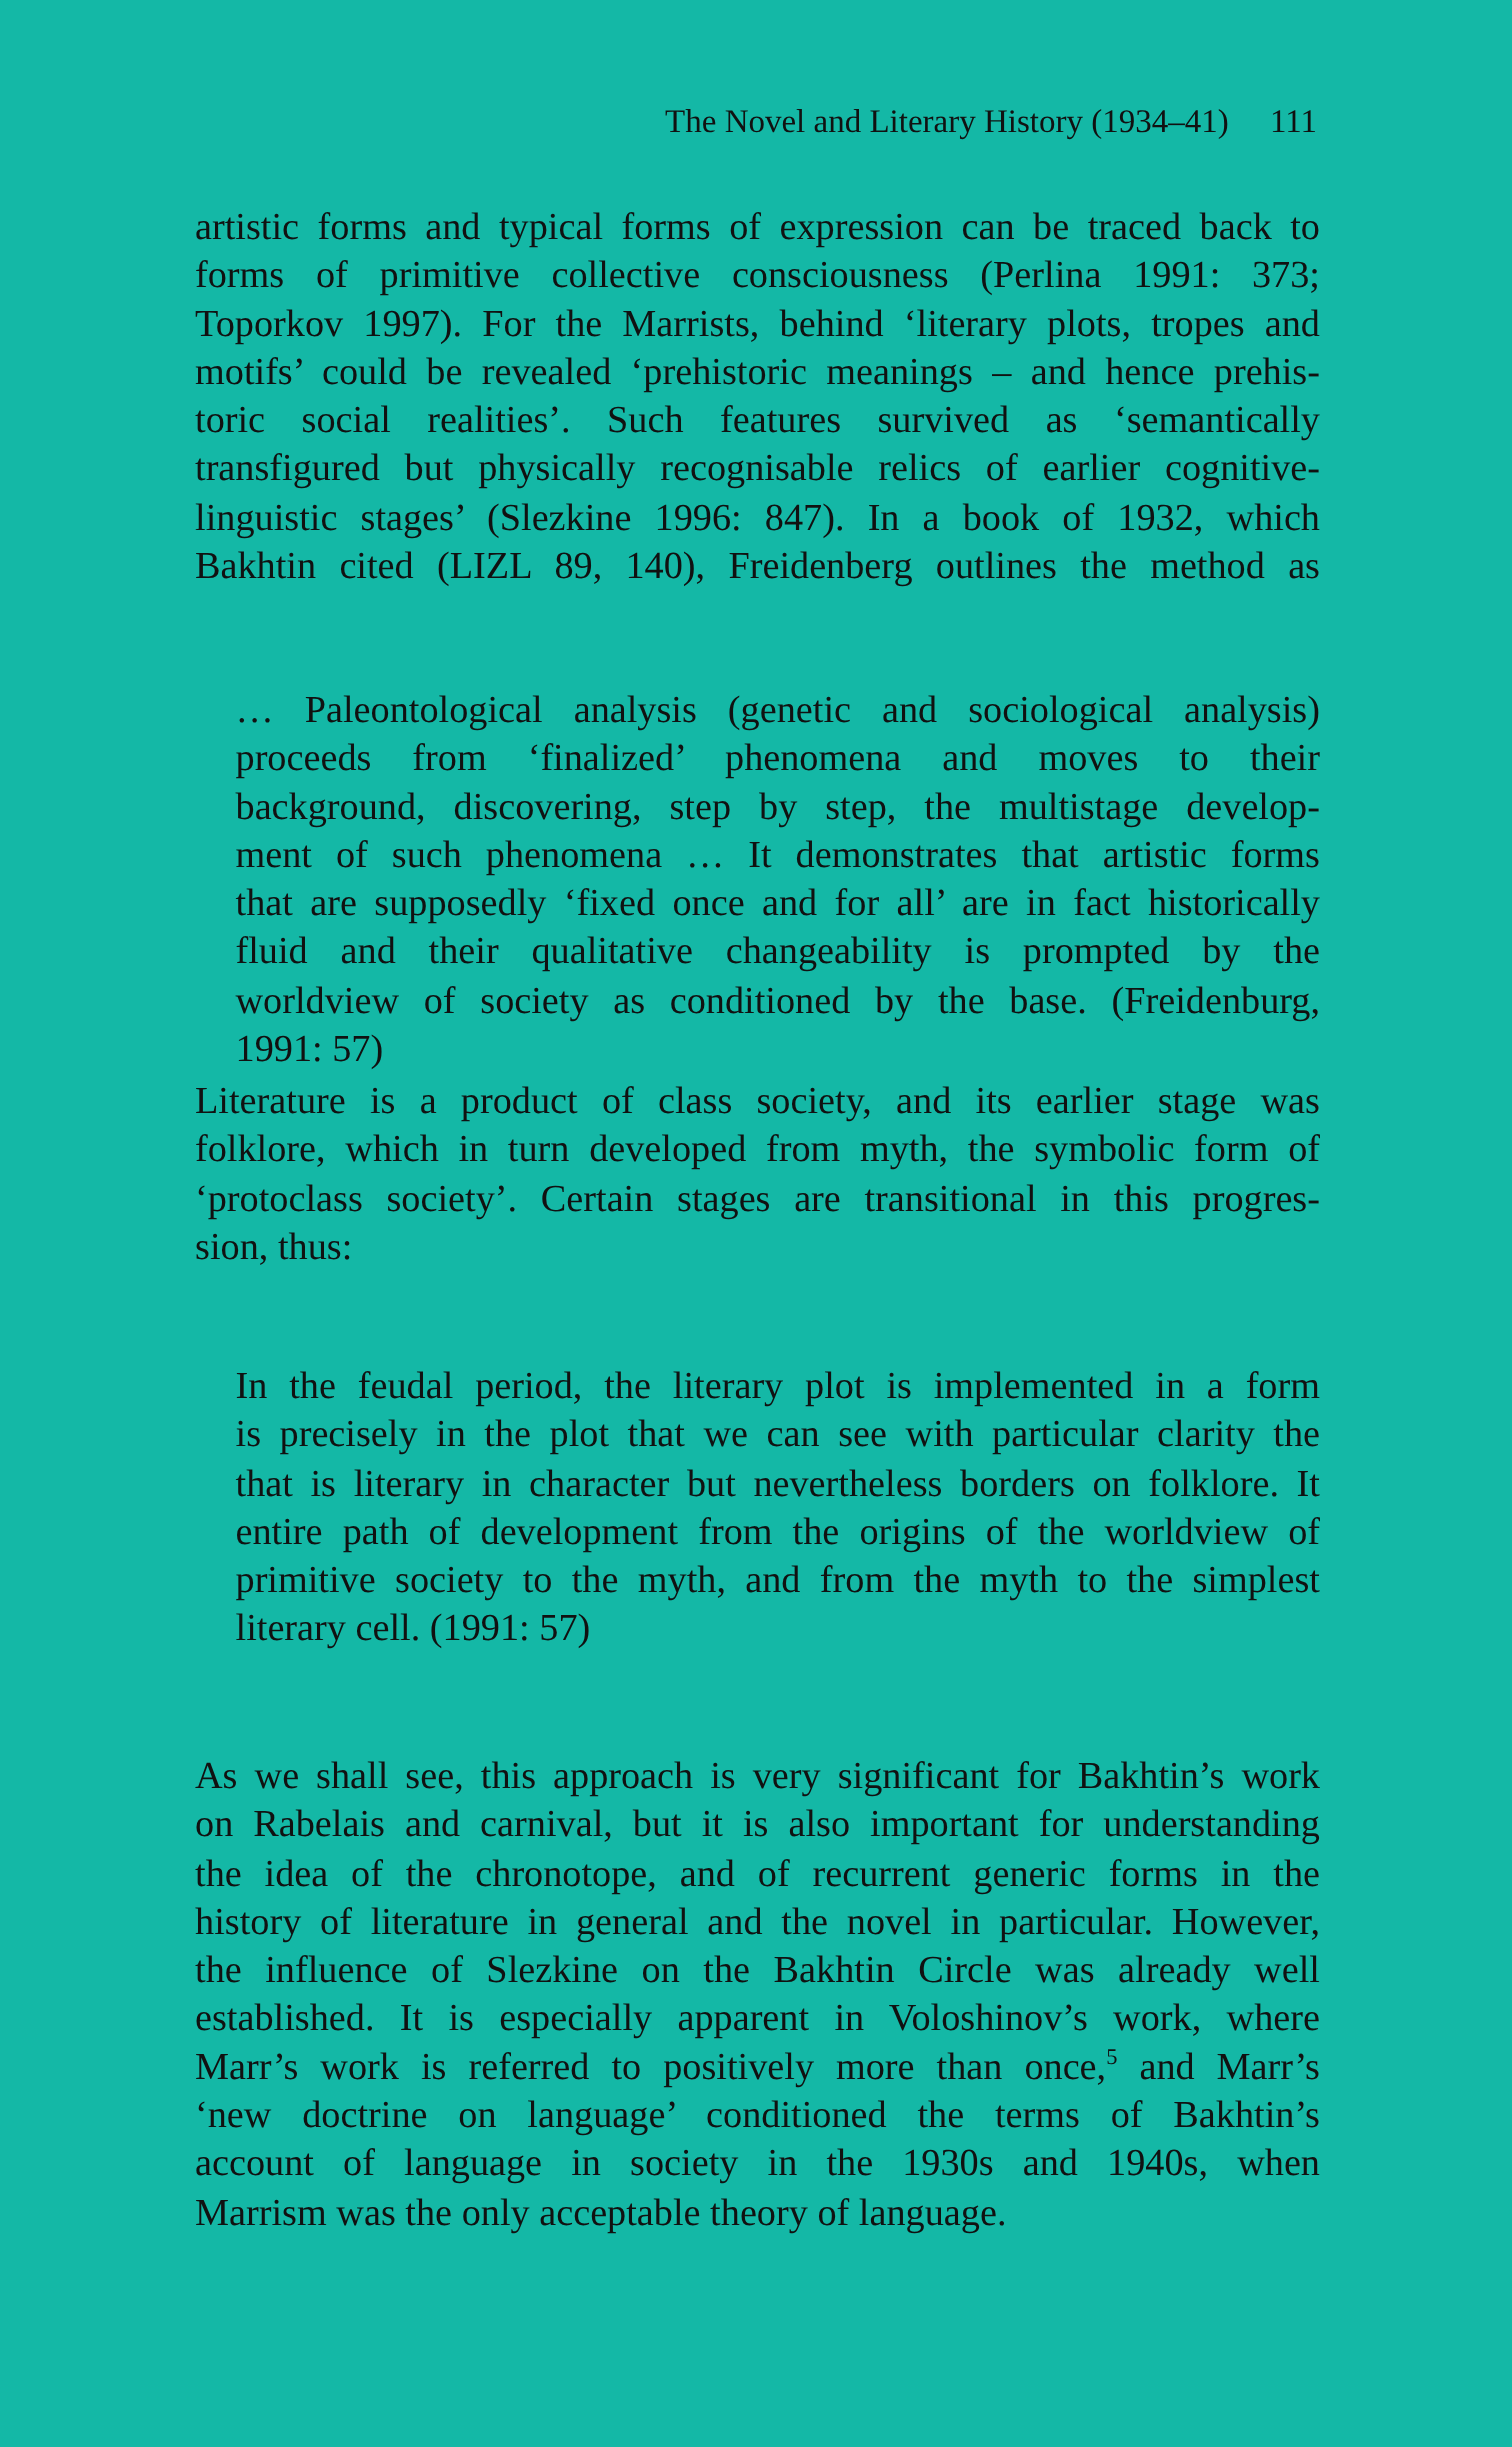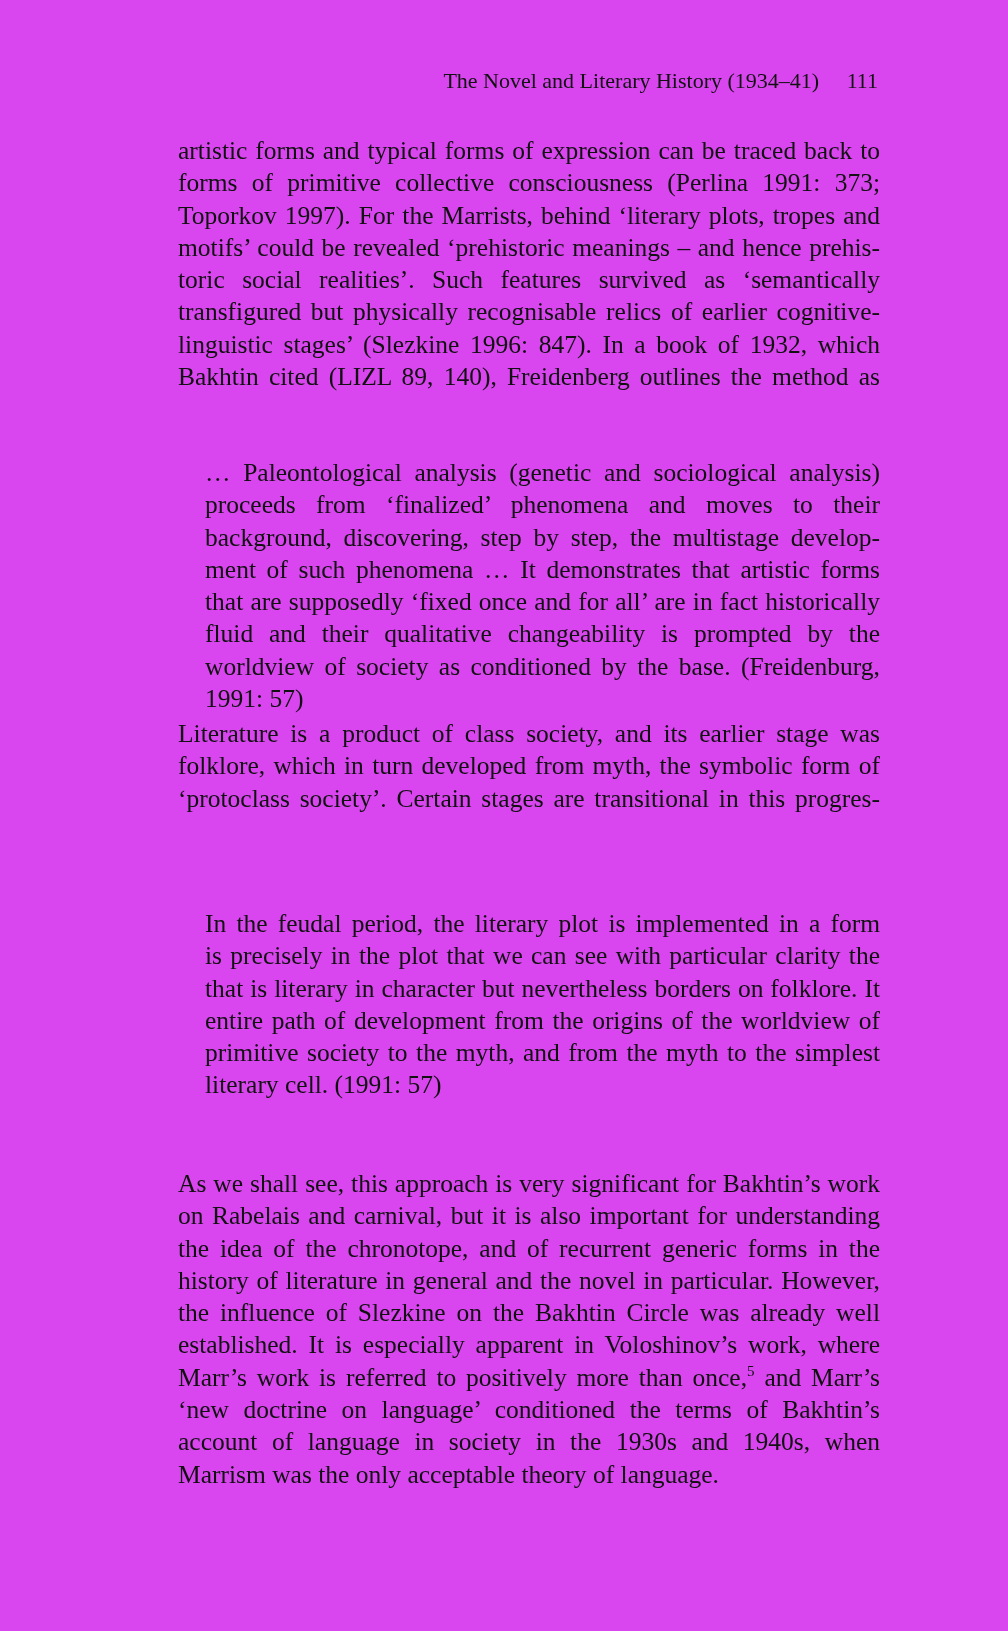--- a/index.html
+++ b/index.html
@@ -1,36 +1,36 @@
 <!DOCTYPE html>
 <html><head>
 <meta charset="utf-8">
 <style>
   html, body { margin: 0; padding: 0; background: #ffffff; }
   body { width: 1008px; height: 1631px; position: relative; overflow: hidden; color: #111; }
-  .page { position: absolute; left: 0; top: 0; width: 1008px; height: 1631px; background: #d946ef; }
+  .page { position: absolute; left: 0; top: 0; width: 1008px; height: 1631px; background: #14b8a6; }
   .running-head {
     position: absolute; top: 68px; right: 130px;
     font-family: "Liberation Serif", serif; font-size: 22px; color: #111;
     white-space: nowrap;
   }
   .running-head .title { margin-right: 22px; }
   .text {
     font-family: "Liberation Serif", serif;
     font-size: 25.5px; line-height: 32.3px; color: #111;
   }
   .body-para {
     position: absolute; left: 130px; width: 750px;
     text-align: justify; margin: 0;
   }
   .block-quote {
     position: absolute; left: 157px; width: 723px;
     text-align: justify; margin: 0;
   }
-  .line { display: block; text-align: justify; text-align-last: justify; height: 32.3px; white-space: nowrap; overflow: visible; margin-left: 48px; }
+  .line { display: block; text-align: justify; text-align-last: justify; height: 32.3px; white-space: nowrap; overflow: visible; }
   .line.last { text-align-last: left; }
   sup { font-size: 15px; line-height: 0; vertical-align: 10px; }
 </style>
 </head>
 <body>
 
 <div class="page">
 
   <div class="running-head">
     <span class="title">The Novel and Literary History (1934–41)</span>
@@ -56,20 +56,21 @@
     <span class="line">that are supposedly ‘fixed once and for all’ are in fact historically</span>
     <span class="line">fluid and their qualitative changeability is prompted by the</span>
     <span class="line">worldview of society as conditioned by the base. (Freidenburg,</span>
     <span class="line last">1991: 57)</span>
   </div>
 
   <div class="body-para text" style="top:718px;">
     <span class="line">Literature is a product of class society, and its earlier stage was</span>
     <span class="line">folklore, which in turn developed from myth, the symbolic form of</span>
     <span class="line">‘protoclass society’. Certain stages are transitional in this progres-</span>
+    <span class="line last">sion, thus:</span>
   </div>
 
   <div class="block-quote text" style="top:908px;">
     <span class="line">In the feudal period, the literary plot is implemented in a form</span>
     <span class="line">is precisely in the plot that we can see with particular clarity the</span>
     <span class="line">that is literary in character but nevertheless borders on folklore. It</span>
     <span class="line">entire path of development from the origins of the worldview of</span>
     <span class="line">primitive society to the myth, and from the myth to the simplest</span>
     <span class="line last">literary cell. (1991: 57)</span>
   </div>

